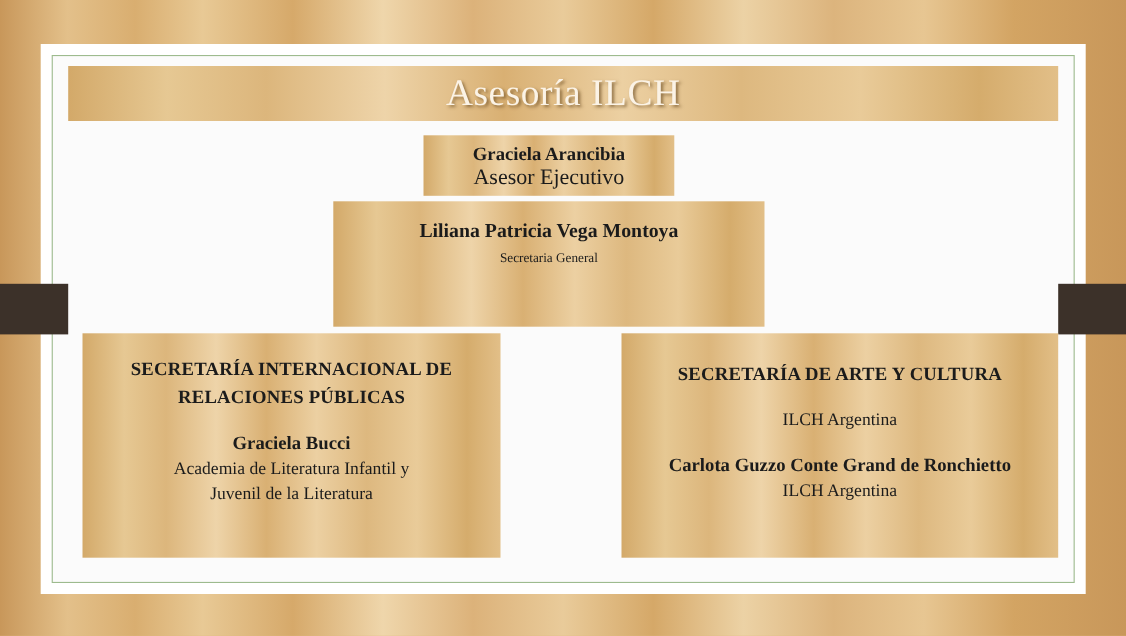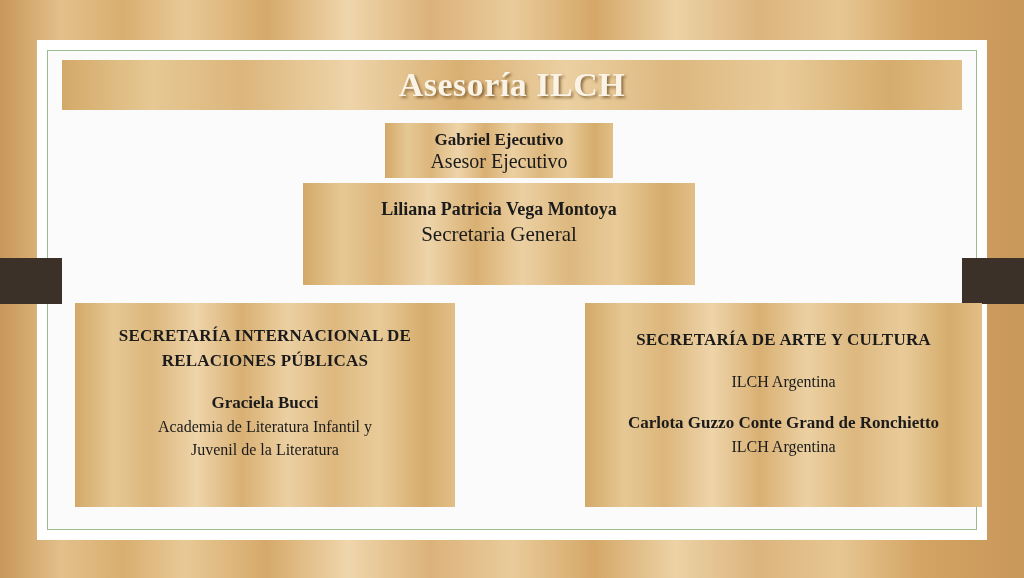--- a/index.html
+++ b/index.html
@@ -94,21 +94,21 @@
     left: 62px;
     top: 60px;
     width: 900px;
     height: 50px;
     display: flex;
     align-items: center;
     justify-content: center;
   }
   #title-text {
     font-size: 34px;
-    font-weight: bold;
+    font-weight: normal;
     color: #fbf3e6;
     text-shadow: 2px 2px 3px rgba(90,60,20,0.65);
     letter-spacing: 0.5px;
   }
 
   
   #exec-box {
     left: 385px;
     top: 123px;
     width: 228px;
@@ -124,48 +124,47 @@
     font-size: 20px;
     line-height: 21px;
     text-align: center;
   }
 
   
   #secgen-box {
     left: 303px;
     top: 183px;
     width: 392px;
-    height: 102px;
+    height: 114px;
     padding-top: 14px;
   }
   #secgen-name {
     font-size: 18px;
     font-weight: bold;
     line-height: 25px;
   }
   .secgen-role {
-    font-size: 21px;
+    font-size: 12px;
     line-height: 24px;
   }
 
   
   #left-box {
     left: 75px;
     top: 303px;
     width: 380px;
     height: 204px;
     padding-top: 20px;
   }
   #right-box {
     left: 565px;
     top: 303px;
     width: 397px;
     height: 204px;
     padding-top: 24px;
-    margin-left: 20px;
   }
   .dept-title {
     font-size: 17px;
     font-weight: bold;
     line-height: 25px;
     letter-spacing: 0.2px;
     padding: 0 14px;
   }
   .member {
     margin-top: 18px;
@@ -191,21 +190,21 @@
   <div id="frame-inner"></div>
 
   <div class="ribbon left"></div>
   <div class="ribbon right"></div>
 
   <div class="box" id="title-box">
     <div id="title-text">Asesoría ILCH</div>
   </div>
 
   <div class="box" id="exec-box">
-    <div id="exec-name">Gabriel Ejecutivo</div>
+    <div id="exec-name">Graciela Arancibia</div>
     <div id="exec-role">Asesor Ejecutivo</div>
   </div>
 
   <div class="box" id="secgen-box">
     <div id="secgen-name">Liliana Patricia Vega Montoya</div>
     <div class="secgen-role">Secretaria General</div>
   </div>
 
   <div class="box" id="left-box">
     <div class="dept-title">SECRETARÍA INTERNACIONAL DE</div>

